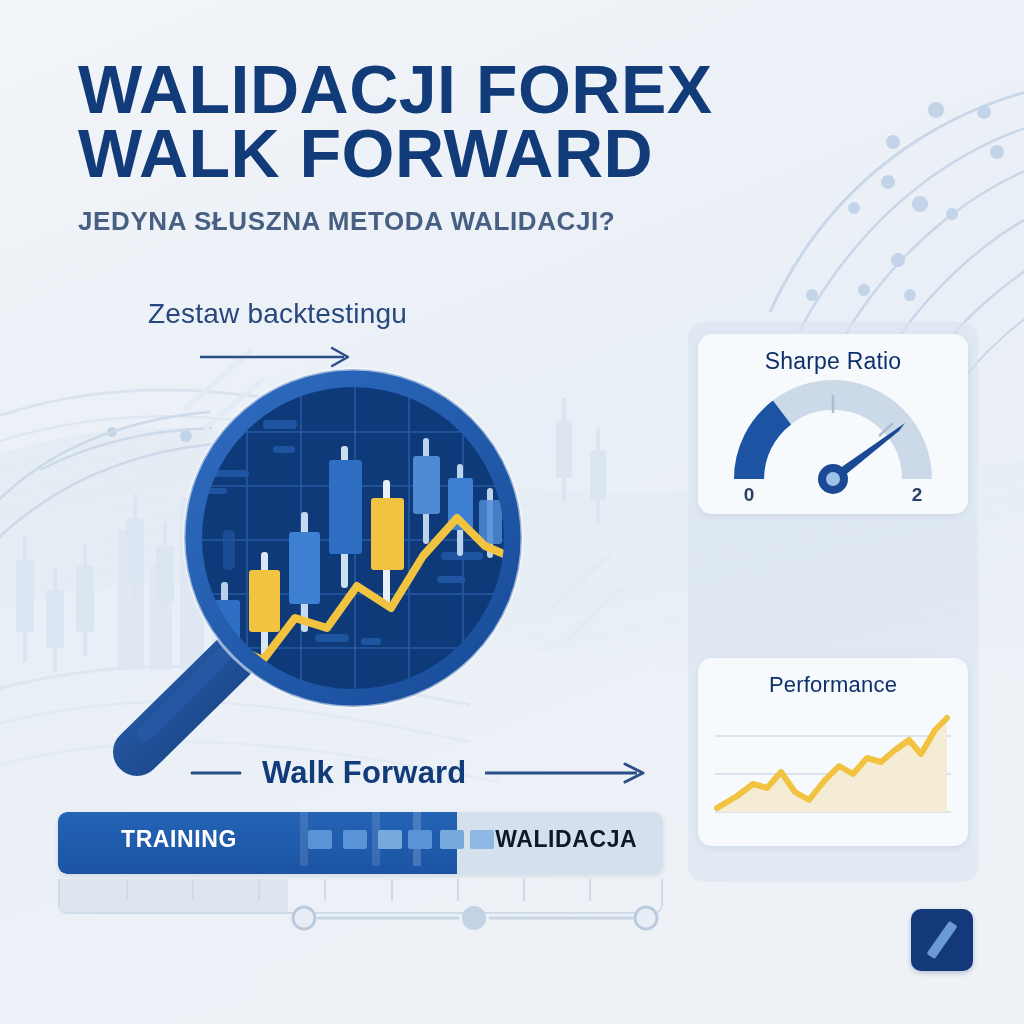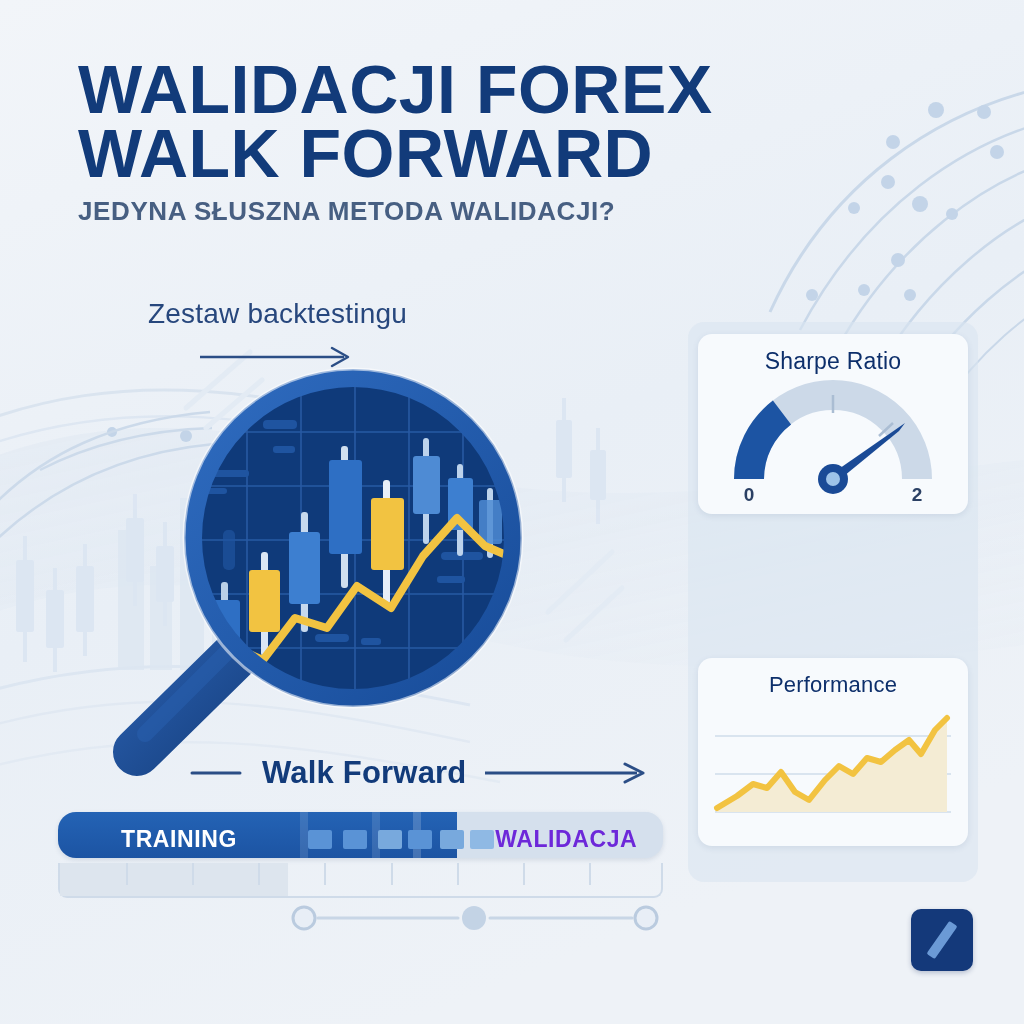--- a/index.html
+++ b/index.html
@@ -16,58 +16,58 @@
 
   
   .title-block{position:absolute;left:78px;top:58px;width:800px;}
   .title-line{
     font-size:68px;font-weight:bold;color:#123b7a;
     letter-spacing:0.5px;line-height:0.94;
     font-family:"Liberation Sans",sans-serif;
     text-shadow:0 1px 0 rgba(255,255,255,.45);
   }
   .subtitle{
-    margin-top:10px;font-size:26px;font-weight:bold;color:#475f82;
+    margin-top:20px;font-size:26px;font-weight:bold;color:#475f82;
     letter-spacing:0.6px;
   }
 
   
   .zestaw-row{position:absolute;left:148px;top:298px;display:flex;align-items:center;gap:14px;flex-direction:column;}
   .zestaw-label{font-size:28px;color:#27477d;font-weight:normal;letter-spacing:.2px;}
 
   
   .magnifier{position:absolute;left:105px;top:360px;width:430px;height:430px;}
 
   
   .wf-row{position:absolute;left:190px;top:755px;display:flex;align-items:center;gap:16px;}
   .wf-label{font-size:31px;font-weight:bold;color:#123b7a;letter-spacing:.2px;}
   .wf-bar-wrap{position:absolute;left:58px;top:812px;width:605px;}
   .wf-bar{
-    position:relative;height:46px;border-radius:18px;overflow:hidden;
+    position:relative;height:62px;border-radius:9px;overflow:hidden;
     background:#dbe4ef;
     box-shadow:0 2px 5px rgba(30,60,110,.13);
   }
   .wf-train{
     position:absolute;left:0;top:0;bottom:0;width:66%;
     background:linear-gradient(180deg,#2463b5 0%,#1c54a3 100%);
     border-radius:9px 0 0 9px;
   }
   .wf-valid{
     position:absolute;right:0;top:0;bottom:0;width:34%;
     background:#d5e0ed;border-radius:0 9px 9px 0;
   }
   .wf-train-text{
     position:absolute;left:0;top:0;height:54px;width:40%;
     display:flex;align-items:center;justify-content:center;
     color:#ffffff;font-size:23px;font-weight:bold;letter-spacing:.6px;z-index:4;
   }
   .wf-valid-text{
     position:absolute;right:0;top:0;height:54px;width:32%;
     display:flex;align-items:center;justify-content:center;
-    color:#6d28d9;font-size:23px;font-weight:bold;letter-spacing:.6px;z-index:4;
+    color:#0f172a;font-size:23px;font-weight:bold;letter-spacing:.6px;z-index:4;
   }
   .wf-blocks{position:absolute;left:40%;top:0;height:54px;width:26%;z-index:3;}
   .wf-block{position:absolute;top:18px;width:24px;height:19px;background:#5a93d6;border-radius:2px;}
   .wf-seam{position:absolute;top:0;bottom:0;width:8px;background:rgba(255,255,255,.12);}
   .wf-ruler{
     margin-top:5px;height:33px;border:2px solid #cfdbe9;border-top:none;
     border-radius:0 0 9px 9px;position:relative;background:transparent;
   }
   .wf-ruler-fill{position:absolute;left:0;top:0;bottom:0;width:38%;background:#dde5ee;}
   .wf-tick{position:absolute;top:0;width:2px;height:22px;background:#cfdbe9;}

